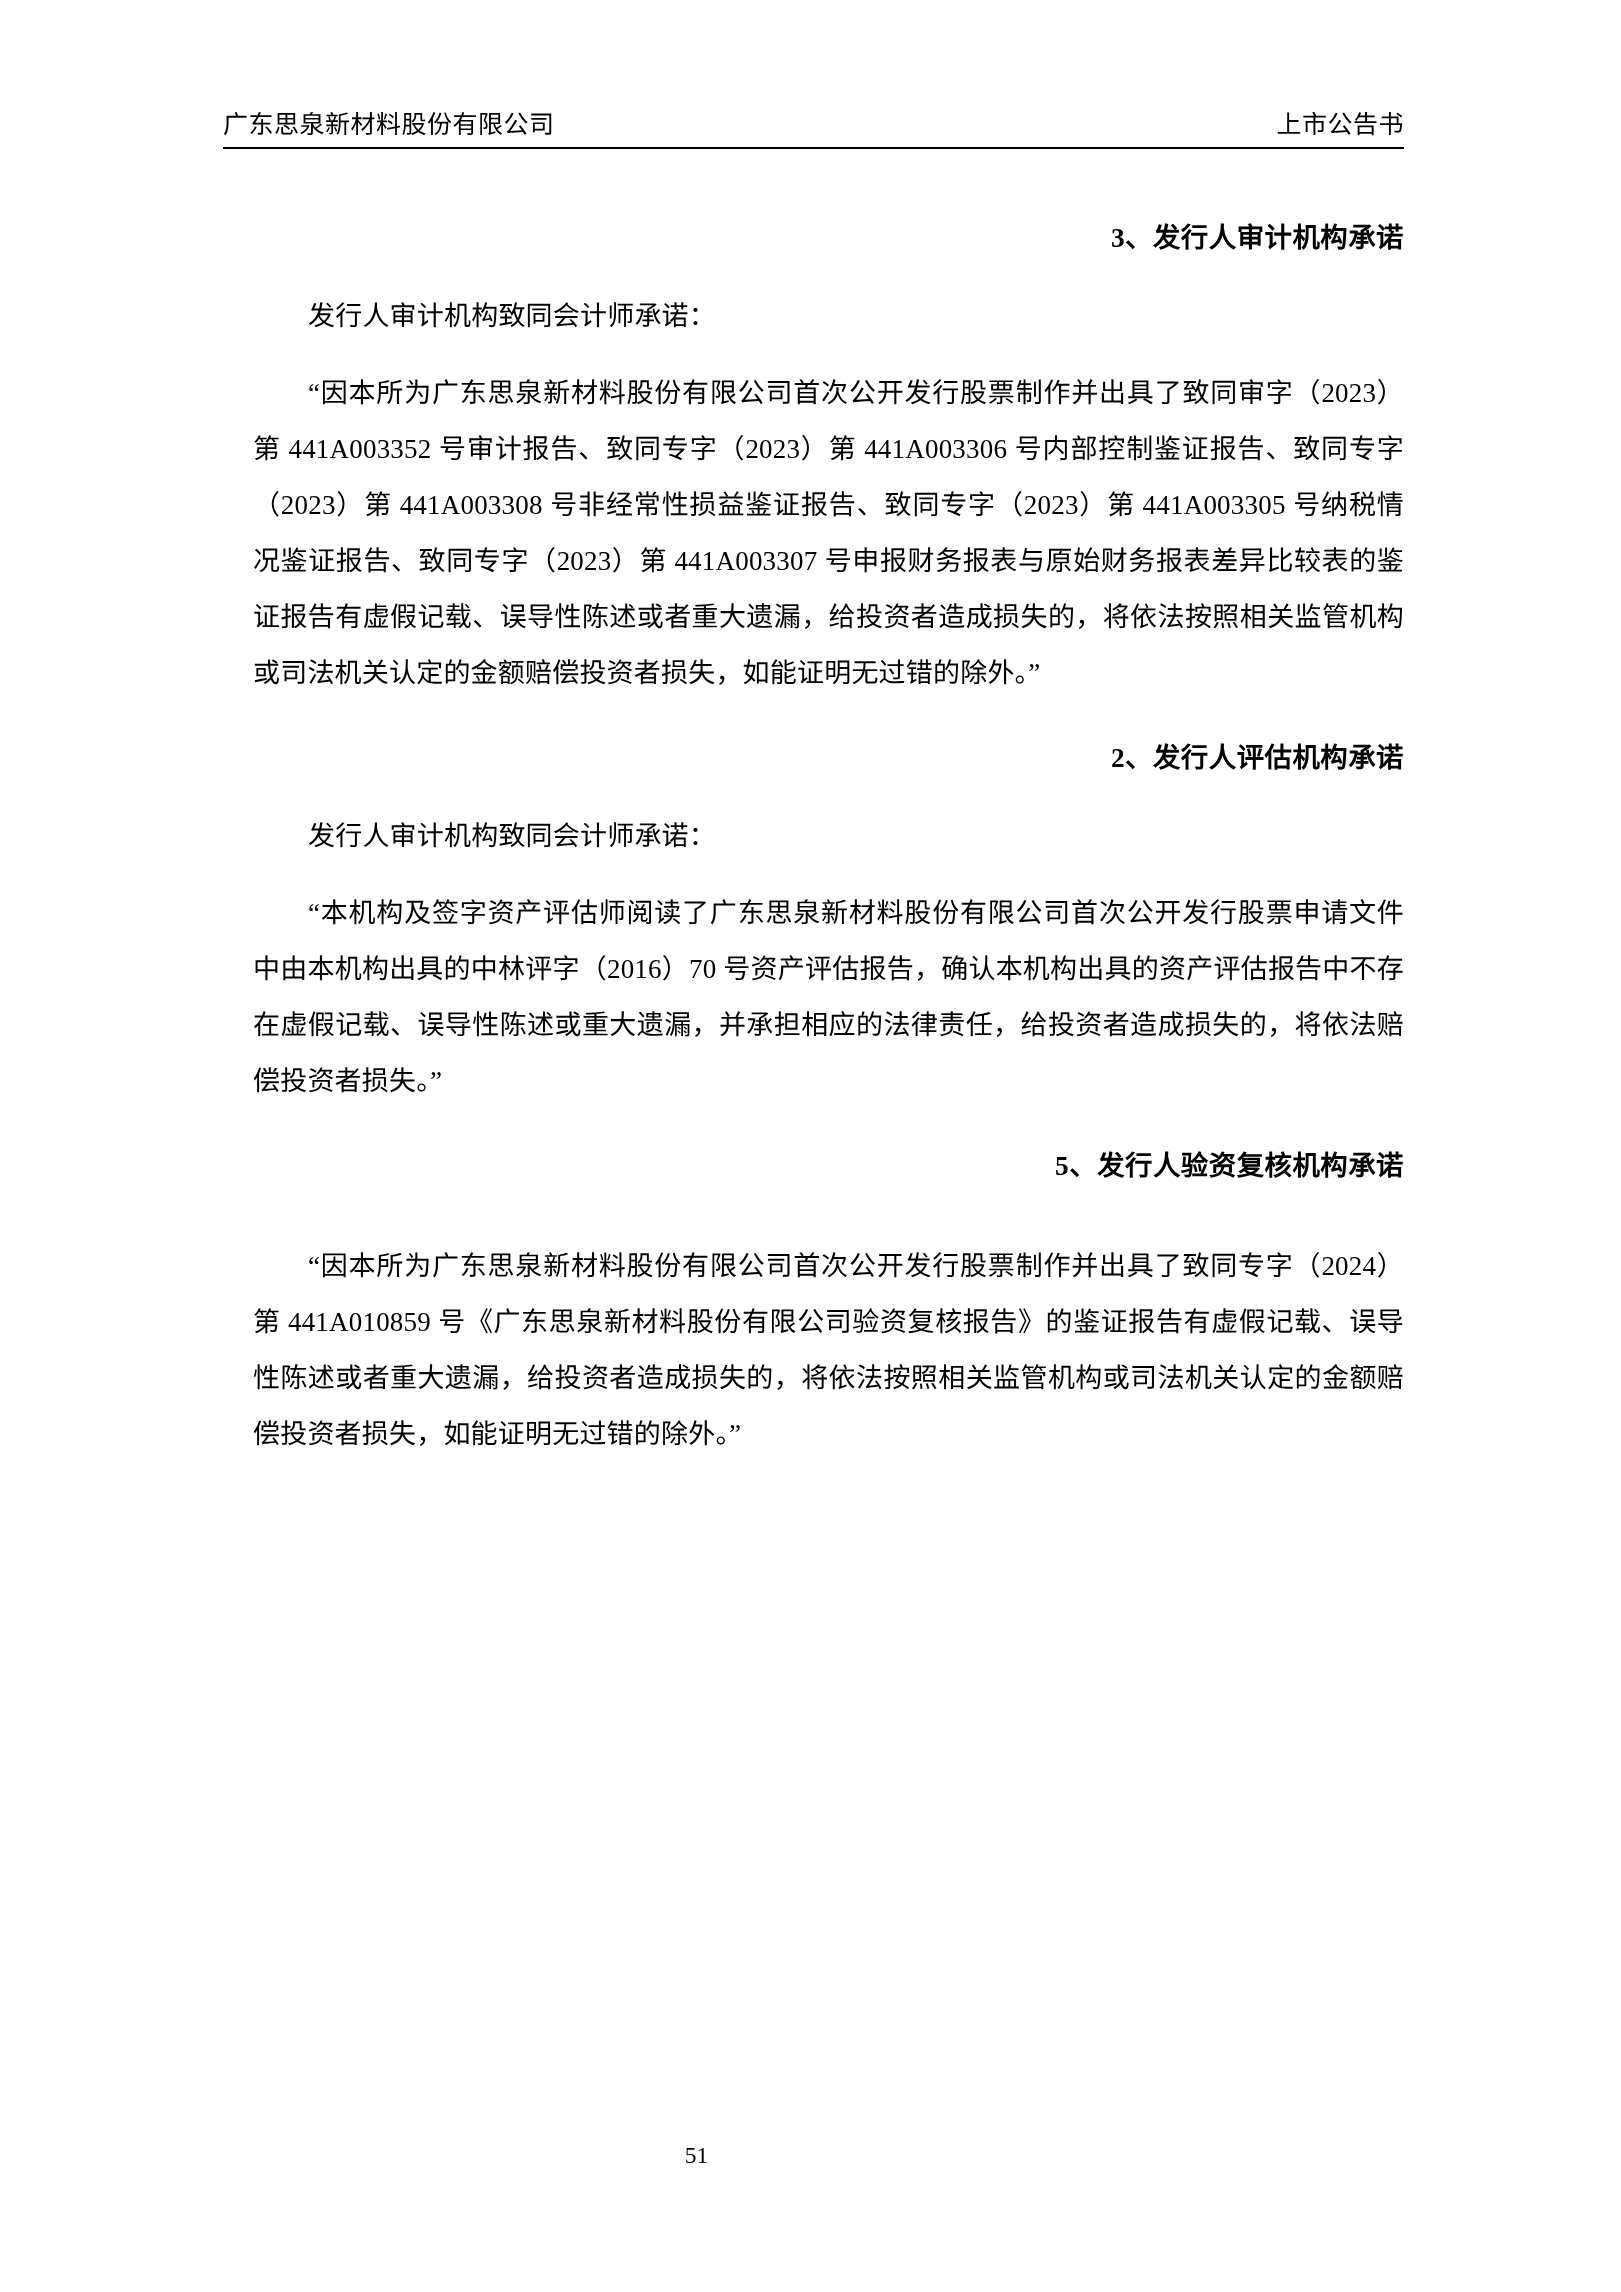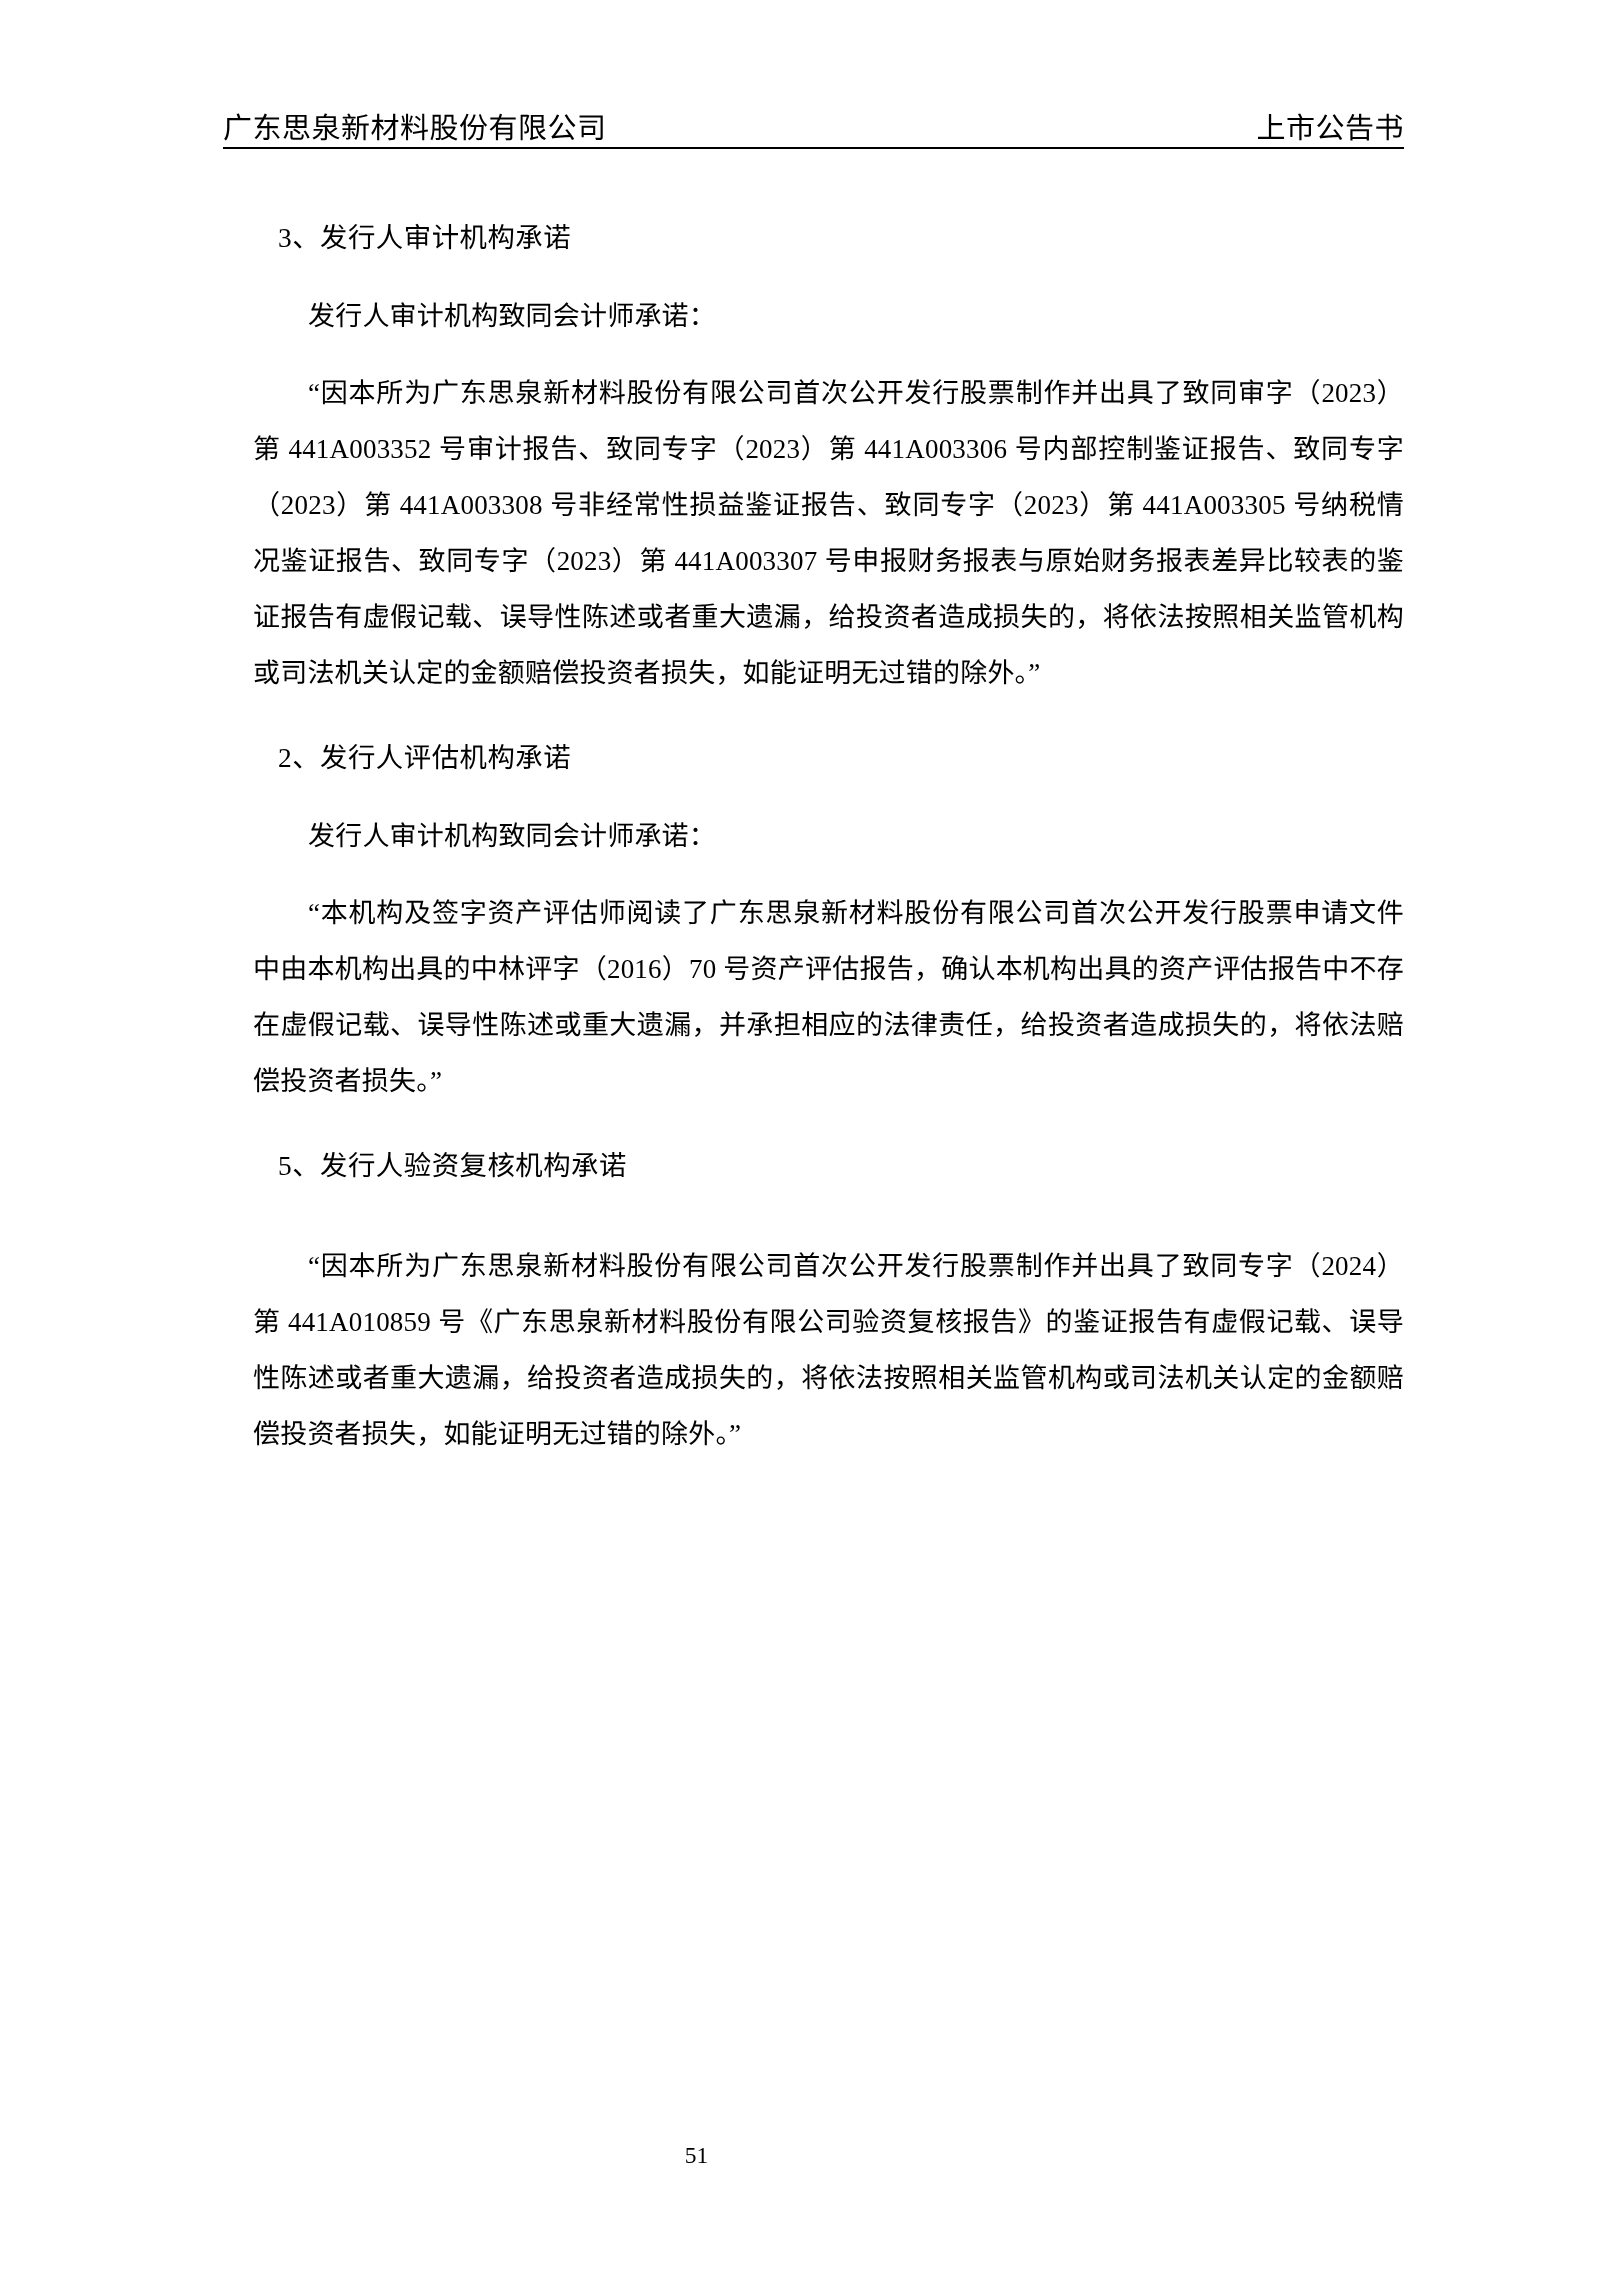--- a/index.html
+++ b/index.html
@@ -24,21 +24,21 @@
     box-sizing: border-box;
   }
   .header {
     position: absolute;
     left: 223px;
     top: 104px;
     width: 1181px;
     display: flex;
     justify-content: space-between;
     align-items: center;
-    font-size: 29px;
+    font-size: 25px;
     letter-spacing: 0.5px;
     font-family: "Liberation Serif", "DejaVu Serif", serif;
   }
   .header-rule {
     position: absolute;
     left: 223px;
     top: 147px;
     width: 1181px;
     height: 2px;
     background: #000000;
@@ -58,23 +58,24 @@
     letter-spacing: 0.2px;
   }
   p.indent {
     text-indent: 55px;
     margin-left: 30px;
   }
   h3.section-heading {
     margin: 0;
     font-size: 27.4px;
     line-height: 56px;
-    font-weight: normal;
+    font-weight: bold;
     text-indent: 55px;
     letter-spacing: 0.5px;
+    text-align: right;
   }
   .gap-sm { height: 21.6px; }
   .gap-md { height: 29px; }
   .page-number {
     position: absolute;
     left: 0;
     top: 2142px;
     width: 1393px;
     text-align: center;
     font-size: 23.5px;

